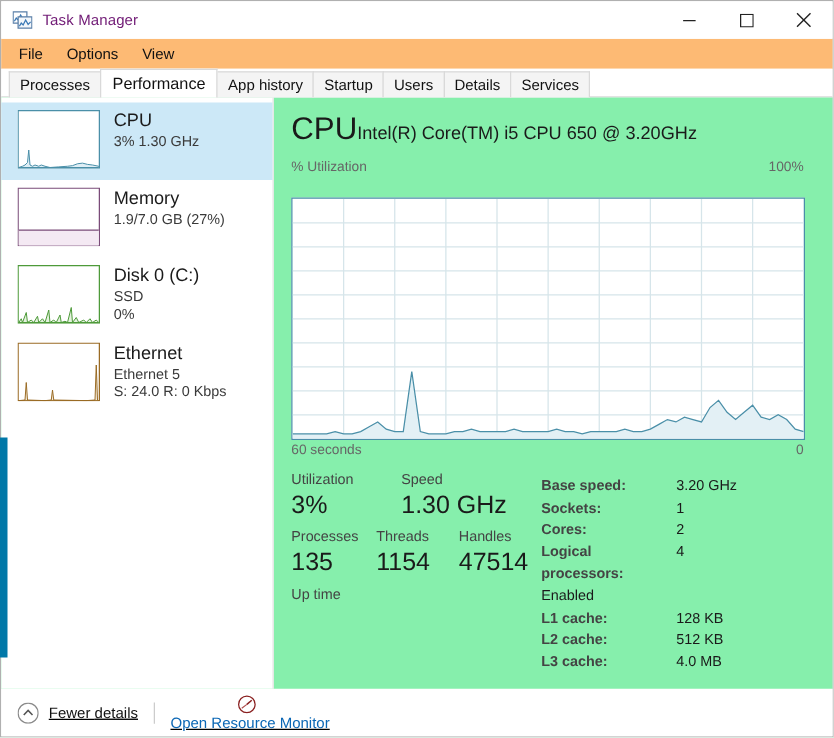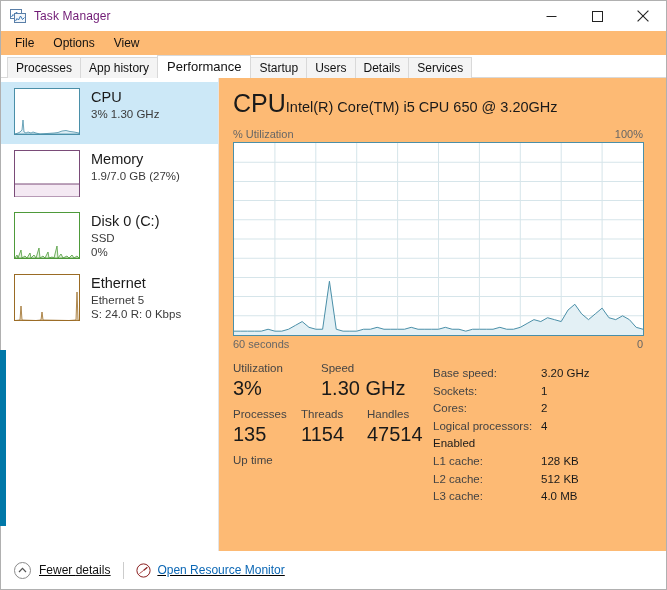--- a/index.html
+++ b/index.html
@@ -109,21 +109,21 @@
     z-index: 3;
     border-color: #d9d9d9;
     padding: 0 9px;
   }
 
   
   #body {
     flex: 1 1 auto;
     display: flex;
     position: relative;
-    background: #fdba74;
+    background: #86efac;
     min-height: 0;
   }
 
   
   #sidebar {
     width: 218px;
     flex: 0 0 218px;
     background: #ffffff;
     border-right: 1px solid #e4e4e4;
     padding-top: 4px;
@@ -191,21 +191,21 @@
   #cpu-model {
     font-size: 14.5px;
     color: #1a1a1a;
     white-space: nowrap;
   }
   #graph-axis-row {
     display: flex;
     justify-content: space-between;
     font-size: 11px;
     color: #666;
-    margin-bottom: 2px;
+    margin-bottom: 18px;
     padding-right: 1px;
   }
   #graph-box {
     height: 194px;
     border: 1px solid #4a8fa8;
     position: relative;
     background: #ffffff;
     overflow: hidden;
   }
   #graph-box svg { display: block; width: 100%; height: 100%; }
@@ -250,20 +250,21 @@
   }
   .spec-row {
     display: flex;
     font-size: 11.5px;
     line-height: 17.6px;
   }
   .spec-key {
     width: 108px;
     flex: 0 0 108px;
     color: #444;
+    font-weight: bold;
   }
   .spec-val { color: #1a1a1a; }
 
   
   #footer {
     flex: 0 0 38px;
     height: 38px;
     display: flex;
     align-items: center;
     padding-left: 13px;
@@ -285,20 +286,21 @@
     width: 1px;
     height: 17px;
     background: #cccccc;
     margin: 0 12px 0 13px;
   }
   #open-res-mon {
     display: flex;
     align-items: center;
     font-size: 12px;
     color: #0b67b5;
+    flex-direction: column;
   }
   #resmon-icon {
     width: 15px; height: 15px;
     margin-right: 6px;
     flex: 0 0 15px;
   }
   .u { text-decoration: underline; }
 </style>
 </head>
 <body>
@@ -336,22 +338,22 @@
   </div>
 
   <div id="menubar">
     <span class="menu-item">File</span>
     <span class="menu-item">Options</span>
     <span class="menu-item">View</span>
   </div>
 
   <div id="tabstrip">
     <div class="tab">Processes</div>
+    <div class="tab active">Performance</div>
     <div class="tab">App history</div>
-    <div class="tab active">Performance</div>
     <div class="tab">Startup</div>
     <div class="tab">Users</div>
     <div class="tab">Details</div>
     <div class="tab">Services</div>
   </div>
 
   <div id="body">
 
     <div id="sidebar">
 

